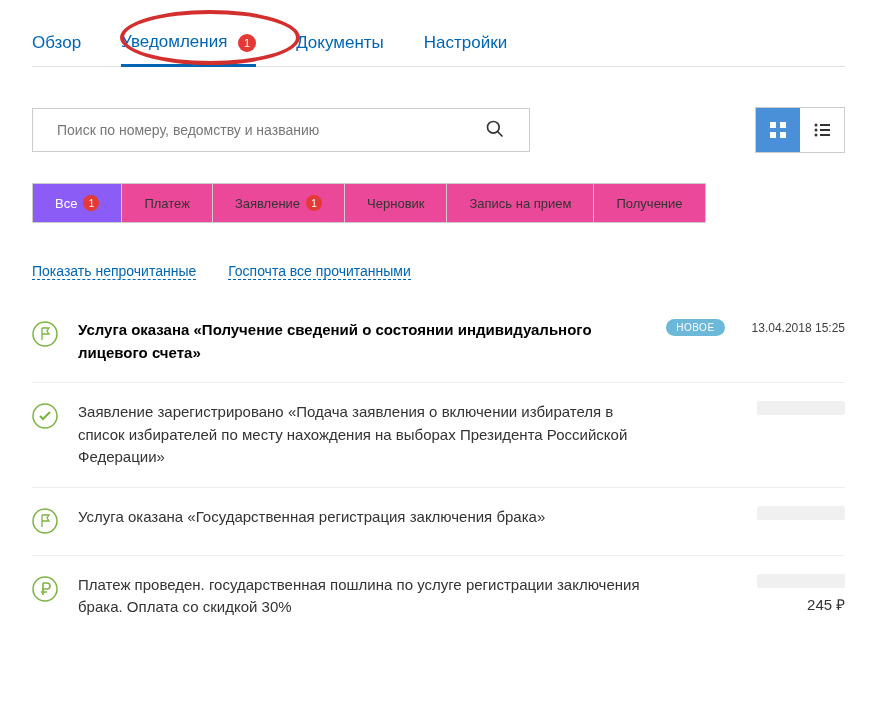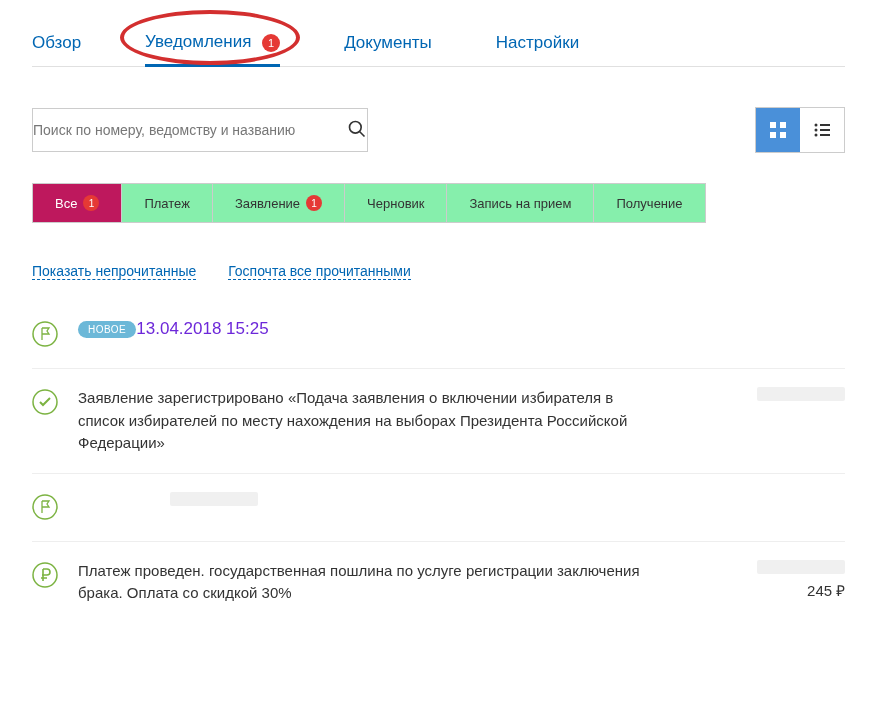--- a/index.html
+++ b/index.html
@@ -1,55 +1,55 @@
 <!DOCTYPE html>
 <html><head>
 <meta charset="utf-8">
 <style>
   * { box-sizing: border-box; margin: 0; padding: 0; }
   body { font-family: Arial, Helvetica, sans-serif; font-size: 14px; color: #333; background: #fff; width: 877px; }
   .container { padding: 20px 32px 30px 32px; }
   
-  .tabs { display: flex; align-items: center; border-bottom: 1px solid #e0e0e0; margin-bottom: 40px; padding-bottom: 0; gap: 24px; }
+  .tabs { display: flex; align-items: center; border-bottom: 1px solid #e0e0e0; margin-bottom: 40px; padding-bottom: 0; }
   .tab { padding: 12px 0; margin-right: 40px; color: #0066b3; font-size: 17px; cursor: pointer; position: relative; }
   .tab.active { border-bottom: 3px solid #0066b3; margin-bottom: -1px; }
   .tab-badge { display: inline-flex; align-items: center; justify-content: center; background: #e53935; color: #fff; border-radius: 50%; width: 18px; height: 18px; font-size: 11px; margin-left: 6px; vertical-align: middle; }
   
   .circle-highlight { position: absolute; left: 120px; top: 10px; width: 180px; height: 55px; border: 4px solid #d32f2f; border-radius: 50%; pointer-events: none; z-index: 10; }
   
   .search-row { display: flex; align-items: center; justify-content: space-between; margin-bottom: 30px; }
-  .search-box { display: flex; align-items: center; border: 1px solid #ccc; width: 336px; height: 44px; padding: 0 0; }
+  .search-box { display: flex; align-items: center; border: 1px solid #ccc; width: 498px; height: 44px; padding: 0 24px; }
   .search-input { flex: 1; border: none; outline: none; font-size: 14px; color: #333; }
   .search-input::placeholder { color: #777; }
   .search-icon { width: 20px; height: 20px; }
   
   .view-toggle { display: flex; border: 1px solid #ccc; }
   .view-btn { width: 44px; height: 44px; display: flex; align-items: center; justify-content: center; cursor: pointer; }
   .view-btn.grid { background: #4a90d9; }
   .view-btn.list { background: #fff; }
   
   .filters { display: flex; border: 1px solid #ccc; margin-bottom: 40px; width: fit-content; }
-  .filter { padding: 11px 22px; font-size: 13px; border-right: 1px solid #ccc; cursor: pointer; display: flex; align-items: center; background: #86efac; }
+  .filter { padding: 11px 22px; font-size: 13px; border-right: 1px solid #ccc; cursor: pointer; display: flex; align-items: center; background: #ec4899; }
   .filter:last-child { border-right: none; }
-  .filter.active { background: #be185d; color: #fff; }
+  .filter.active { background: #8b5cf6; color: #fff; }
   .filter-badge { display: inline-flex; align-items: center; justify-content: center; background: #e53935; color: #fff; border-radius: 50%; width: 16px; height: 16px; font-size: 10px; margin-left: 6px; }
   
   .actions-row { margin-bottom: 40px; }
   .action-link { color: #0066b3; font-size: 14px; text-decoration: none; border-bottom: 1px dashed #0066b3; margin-right: 28px; cursor: pointer; }
   
   .notif-list { }
   .notif-item { display: flex; align-items: flex-start; padding: 18px 0; border-bottom: 1px solid #eee; }
   .notif-item:first-child { padding-top: 0; }
   .notif-icon { width: 26px; height: 26px; flex-shrink: 0; margin-right: 20px; margin-top: 2px; }
   .notif-body { flex: 1; padding-right: 20px; }
   .notif-title { color: #333; line-height: 1.5; font-size: 15px; }
   .notif-title.bold { font-weight: bold; color: #000; }
   .notif-right { display: flex; flex-direction: column; align-items: flex-end; gap: 6px; min-width: 180px; }
   .badge-new { background: #6cb8d8; color: #fff; font-size: 10px; padding: 3px 10px; border-radius: 10px; letter-spacing: 0.5px; }
-  .timestamp { font-size: 17px; color: #6d28d9; white-space: nowrap; }
+  .timestamp { font-size: 12px; color: #404040; white-space: nowrap; margin-left: 27px; }
   .blob { width: 88px; height: 14px; background: #f0f0f0; border-radius: 2px; }
   .amount { font-size: 15px; color: #333; }
   
   .icon-circle { stroke: #7cb342; fill: none; stroke-width: 1.5; }
 </style>
 </head>
 <body>
 
 <div class="container" style="position:relative;">
   <div class="circle-highlight"></div>
@@ -118,20 +118,23 @@
 
   <div class="notif-list">
 
     <div class="notif-item">
       <span>
         <svg class="notif-icon" viewBox="0 0 26 26">
             <circle class="icon-circle" cx="13" cy="13" r="12"></circle>
             <path d="M10 7 v12 M10 7 h7 l-2 3 l2 3 h-7" stroke="#7cb342" stroke-width="1.3" fill="none"></path>
           </svg>
       </span>
+      <div class="notif-body">
+        <div class="notif-title bold">Услуга оказана «Получение сведений о состоянии индивидуального лицевого счета»</div>
+      </div>
       <div class="notif-right">
         <div style="display:flex;align-items:center;">
           <span class="badge-new">НОВОЕ</span>
           <span class="timestamp">13.04.2018 15:25</span>
         </div>
       </div>
     </div>
 
     <div class="notif-item">
       <span>
@@ -148,20 +151,23 @@
       </div>
     </div>
 
     <div class="notif-item">
       <span>
         <svg class="notif-icon" viewBox="0 0 26 26">
             <circle class="icon-circle" cx="13" cy="13" r="12"></circle>
             <path d="M10 7 v12 M10 7 h7 l-2 3 l2 3 h-7" stroke="#7cb342" stroke-width="1.3" fill="none"></path>
           </svg>
       </span>
+      <div class="notif-body">
+        <div class="notif-title">Услуга оказана «Государственная регистрация заключения брака»</div>
+      </div>
       <div class="notif-right">
         <div class="blob"></div>
       </div>
     </div>
 
     <div class="notif-item" style="border-bottom:none;">
       <span>
         <svg class="notif-icon" viewBox="0 0 26 26">
             <circle class="icon-circle" cx="13" cy="13" r="12" stroke-width="2"></circle>
             <path d="M11 7 v12 M11 7 h4 a3 3 0 0 1 0 6 h-5 M9 16 h6" stroke="#7cb342" stroke-width="1.6" fill="none"></path>

